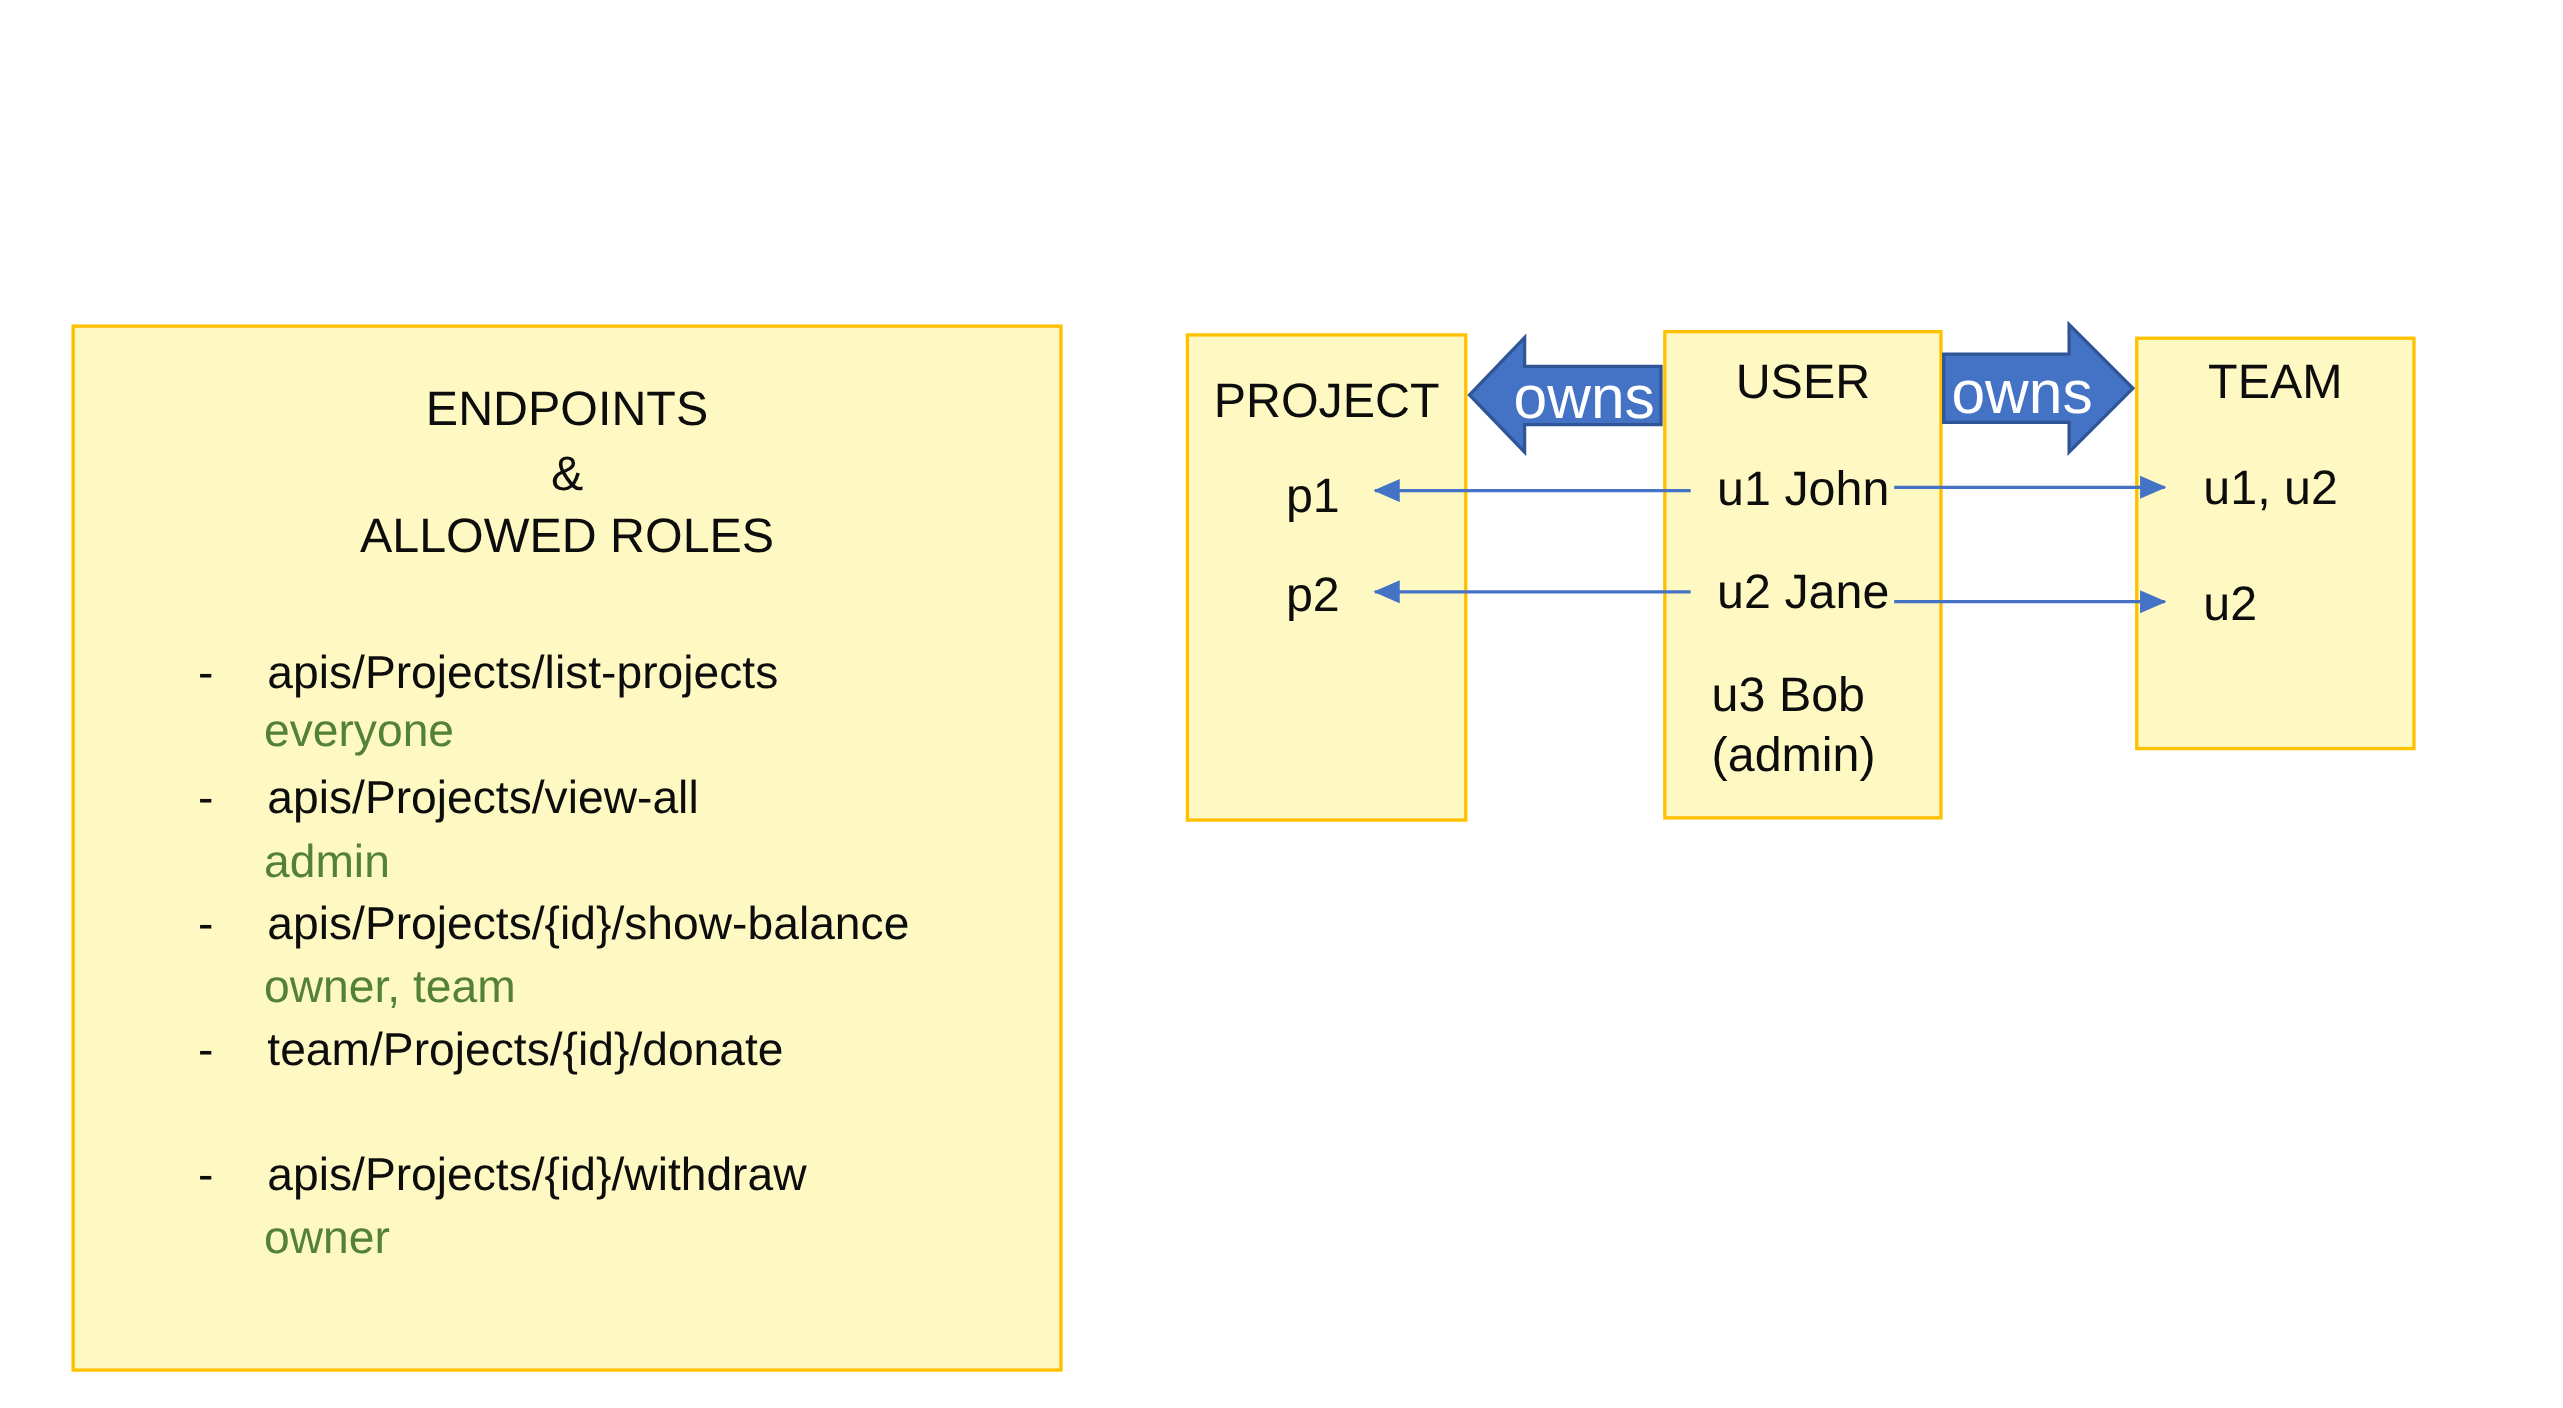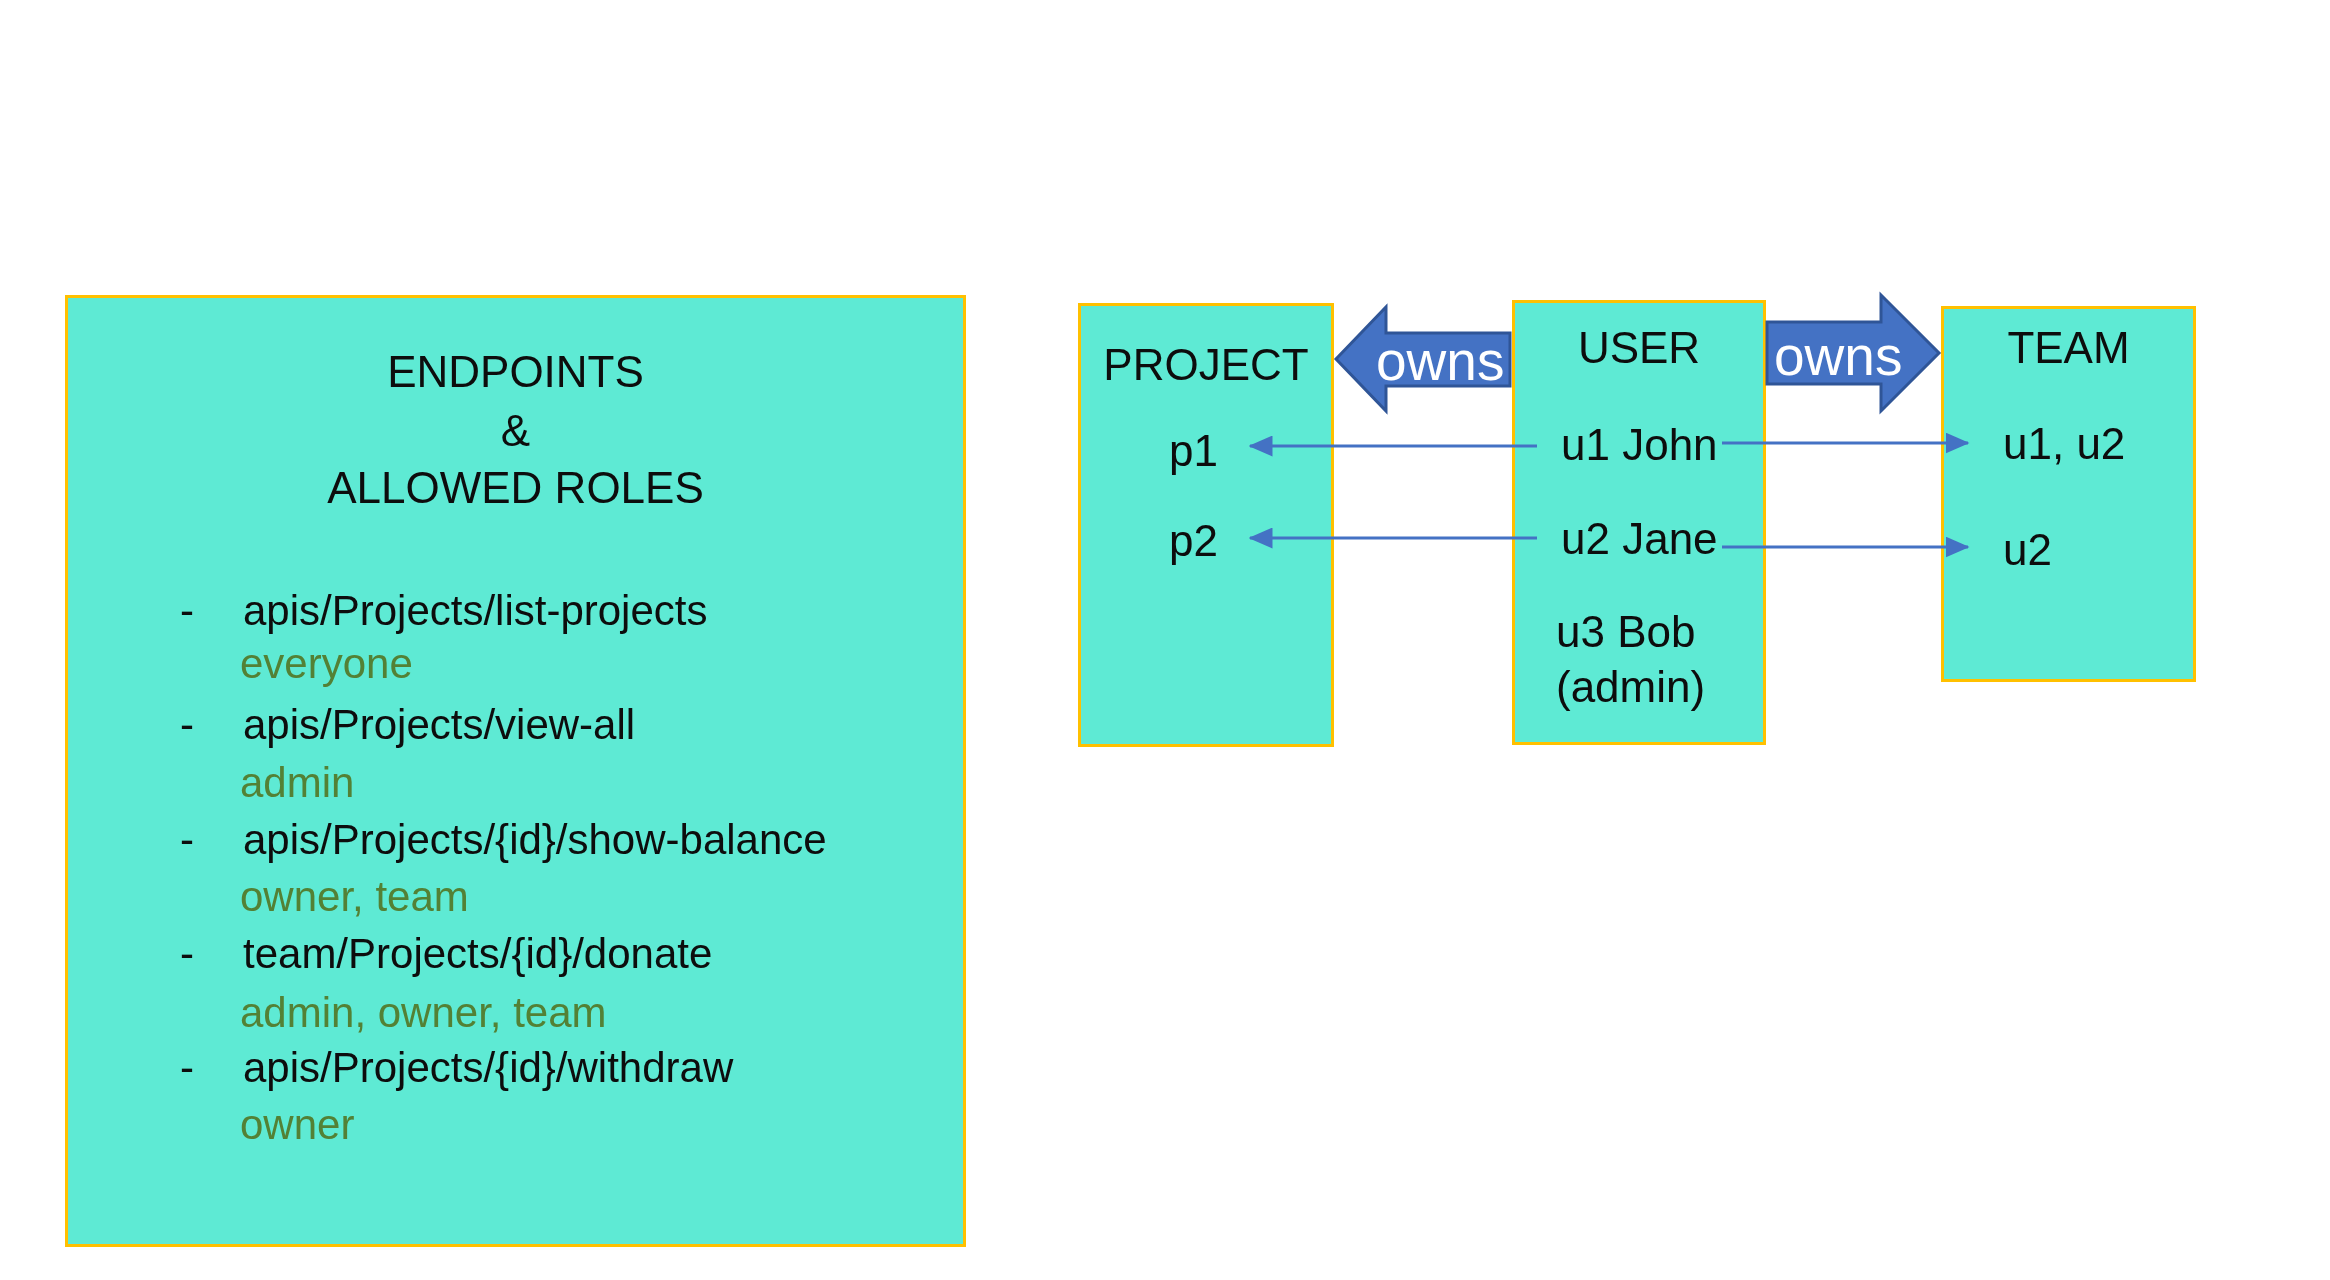--- a/index.html
+++ b/index.html
@@ -20,21 +20,21 @@
     color:var(--ink);
     overflow:hidden;
   }
   .abs{position:absolute;white-space:nowrap;}
   .title{
     left:1230px;top:50px;width:800px;
     font-size:76px;line-height:90px;text-align:center;
     color:var(--ink);
   }
   .panel{
-    position:absolute;background:#5eead4;
+    position:absolute;background:#fef9c3;
     border:3px solid var(--orange);
     box-sizing:border-box;
   }
   
   #endpoints-panel{left:65px;top:295px;width:901px;height:952px;}
   .ep-head{left:0;right:0;text-align:center;font-size:44px;line-height:50px;}
   .ep-line{font-size:42px;line-height:50px;}
   .ep-dash{position:absolute;left:112px;}
   .ep-path{position:absolute;left:175px;}
   .ep-role{position:absolute;left:172px;font-size:42px;line-height:50px;color:var(--green);}
@@ -74,21 +74,20 @@
     <div class="abs ep-line ep-dash" style="top:402px">-</div>
     <div class="abs ep-line ep-path" style="top:402px">apis/Projects/view-all</div>
     <div class="abs ep-role" style="top:460px">admin</div>
 
     <div class="abs ep-line ep-dash" style="top:517px">-</div>
     <div class="abs ep-line ep-path" style="top:517px">apis/Projects/{id}/show-balance</div>
     <div class="abs ep-role" style="top:574px">owner, team</div>
 
     <div class="abs ep-line ep-dash" style="top:631px">-</div>
     <div class="abs ep-line ep-path" style="top:631px">team/Projects/{id}/donate</div>
-    <div class="abs ep-role" style="top:690px">admin, owner, team</div>
 
     <div class="abs ep-line ep-dash" style="top:745px">-</div>
     <div class="abs ep-line ep-path" style="top:745px">apis/Projects/{id}/withdraw</div>
     <div class="abs ep-role" style="top:802px">owner</div>
   </div>
 
   <div class="panel" id="project-box">
     <div class="abs dlabel" style="top:34px">PROJECT</div>
     <div class="abs drow" style="top:120px;left:88px">p1</div>
     <div class="abs drow" style="top:210px;left:88px">p2</div>

